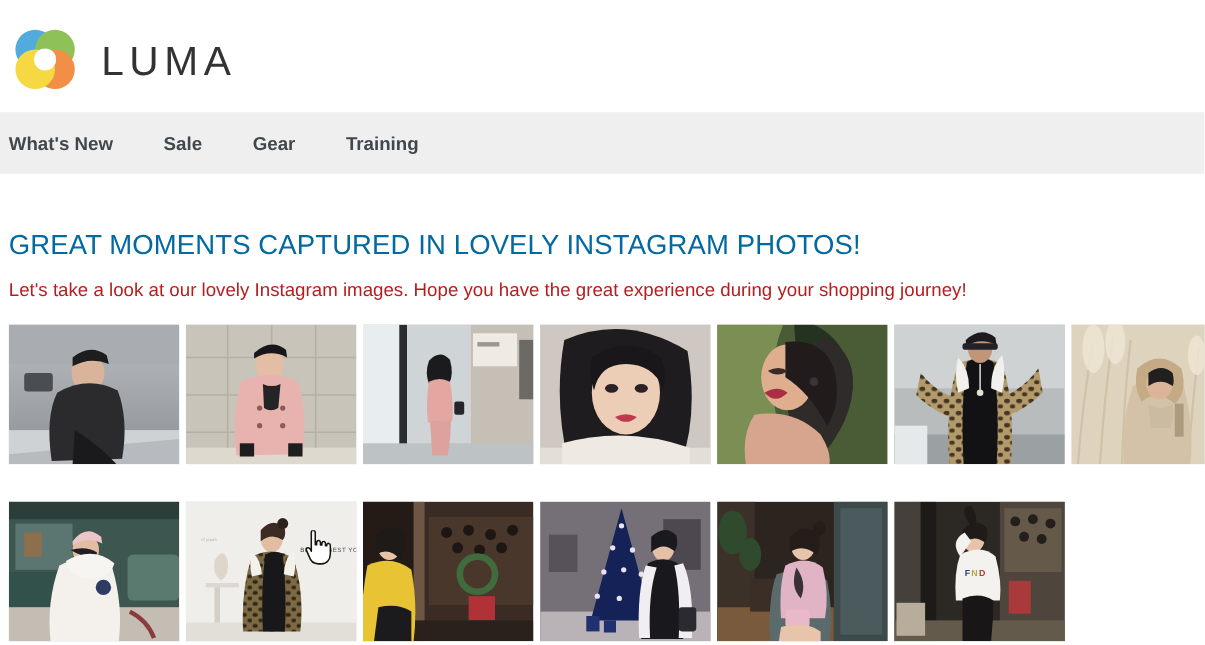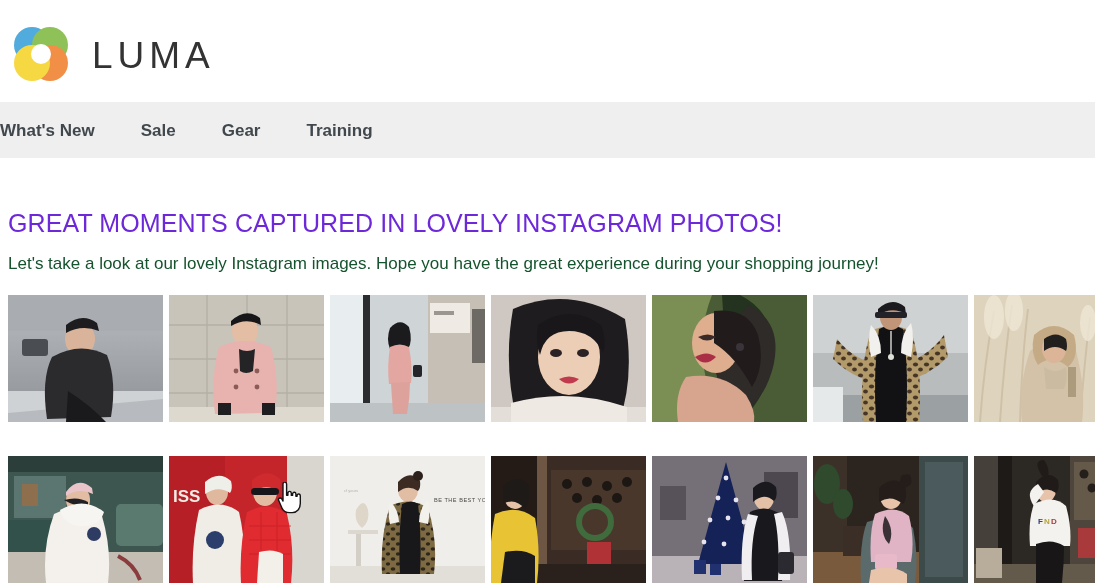--- a/index.html
+++ b/index.html
@@ -46,20 +46,21 @@
     line-height: 1;
     white-space: nowrap;
   }
 
   
   .main-nav {
     height: 56px;
     background: #efefef;
     display: flex;
     align-items: center;
+    padding-left: 8px;
   }
   .nav-list {
     list-style: none;
     display: flex;
     align-items: center;
     height: 100%;
   }
   .nav-item {
     display: flex;
     align-items: center;
@@ -79,31 +80,31 @@
 
   
   .content {
     padding: 0 8px;
   }
 
   .page-title {
     margin-top: 52px;
     font-size: 25px;
     font-weight: 400;
-    color: #6d28d9;
+    color: #0369a1;
     letter-spacing: 0.1px;
     line-height: 1.1;
     white-space: nowrap;
   }
 
   .page-subtitle {
     margin-top: 16px;
     font-size: 17px;
     font-weight: 400;
-    color: #14532d;
+    color: #b91c1c;
     line-height: 1.2;
     white-space: nowrap;
   }
 
   
   .photo-grid {
     margin-top: 21px;
     display: flex;
     flex-direction: column;
     gap: 34px;
@@ -362,42 +363,20 @@
             <path d="M58 36 q12 -16 26 -4 l1 6 q-14 -7 -27 2Z" fill="#e9c4c8"></path>
             <path d="M56 44 q14 -4 24 2 l0 6 q-14 -2 -24 -8Z" fill="#1f1f24"></path>
             <path d="M46 58 q26 -14 48 2 q10 34 6 67 l-62 0 q-4 -36 8 -69Z" fill="#f4f1ec"></path>
             <path d="M52 54 q24 -14 44 2 q-4 14 -22 14 q-18 0 -22 -16Z" fill="#f7f5f2"></path>
             <circle cx="86" cy="78" r="7" fill="#2e3b63"></circle>
             <path d="M110 100 q16 8 22 24" stroke="#8a3b3b" stroke-width="4" fill="none"></path>
           </svg>
         </span>
       </a>
 
-      <a class="photo-tile" href="#" title="Two women in white and red puffer jackets by a red wall">
-        <span class="ph">
-          <svg viewBox="0 0 155 127" preserveAspectRatio="none">
-            <rect width="155" height="127" fill="#c4252b"></rect>
-            <rect x="0" y="0" width="56" height="127" fill="#b51f25"></rect>
-            <rect x="118" y="0" width="37" height="127" fill="#d9d5cf"></rect>
-            <text x="4" y="46" font-family="Liberation Sans, sans-serif" font-size="17" font-weight="bold" fill="#f1ece6">ISS</text>
-            <ellipse cx="48" cy="36" rx="11" ry="13" fill="#dfb89d"></ellipse>
-            <path d="M36 26 q14 -12 26 -1 q2 8 -1 12 q-12 -8 -25 1Z" fill="#efefe9"></path>
-            <path d="M30 54 q22 -12 40 2 q8 34 4 71 l-50 0 q-2 -38 6 -73Z" fill="#f0ece6"></path>
-            <circle cx="46" cy="84" r="9" fill="#2c3e6b"></circle>
-            <ellipse cx="96" cy="36" rx="12" ry="14" fill="#e3bda2"></ellipse>
-            <path d="M83 24 q15 -13 28 -1 q2 9 -2 12 q-12 -8 -26 1Z" fill="#cf2b2f"></path>
-            <rect x="82" y="32" width="28" height="7" rx="3.5" fill="#17171b"></rect>
-            <path d="M78 56 q22 -12 40 2 q8 34 4 69 l-50 0 q-2 -36 6 -71Z" fill="#e02b30"></path>
-            <g stroke="#c41f24" stroke-width="1" opacity="0.7">
-              <path d="M80 70 H122 M80 84 H122 M80 98 H122 M92 56 V127 M108 56 V127"></path>
-            </g>
-            <path d="M90 96 q14 -4 24 2 l0 29 l-26 0Z" fill="#f3efe9"></path>
-          </svg>
-        </span>
-      </a>
 
       <a class="photo-tile" href="#" title="Woman in leopard fur coat by white wall with slogan text">
         <span class="ph">
           <svg viewBox="0 0 155 127" preserveAspectRatio="none">
             <defs>
               <pattern id="leo2" width="10" height="10" patternUnits="userSpaceOnUse">
                 <rect width="10" height="10" fill="#7d6a42"></rect>
                 <ellipse cx="3" cy="3" rx="2.4" ry="1.8" fill="#2e2618"></ellipse>
                 <ellipse cx="8" cy="8" rx="2.2" ry="1.7" fill="#2e2618"></ellipse>
               </pattern>

